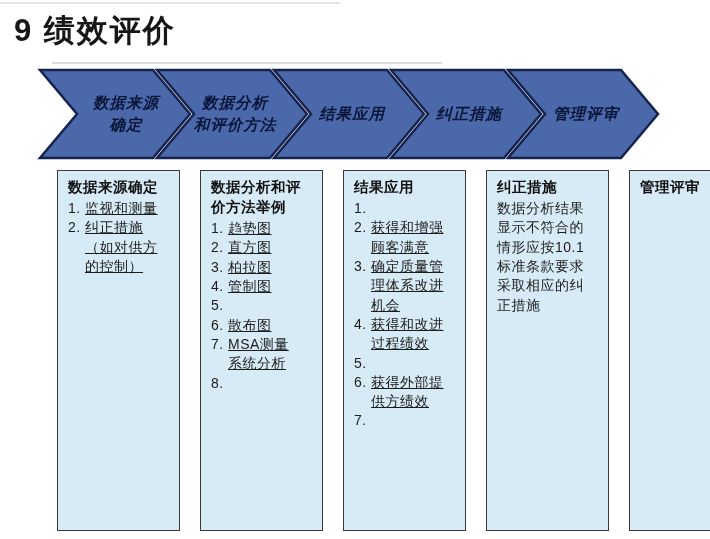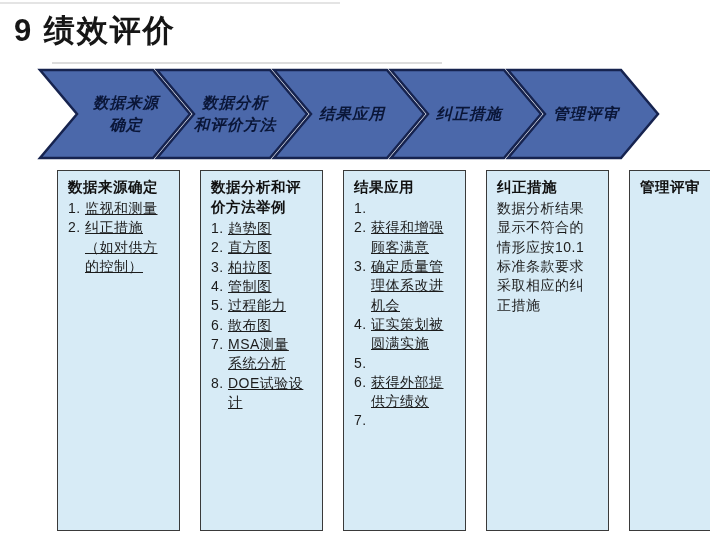--- a/index.html
+++ b/index.html
@@ -101,54 +101,52 @@
           <li>
             <span class="li-num">3.</span>
             <span class="li-txt">柏拉图</span>
           </li>
           <li>
             <span class="li-num">4.</span>
             <span class="li-txt">管制图</span>
           </li>
           <li>
             <span class="li-num">5.</span>
-            <span class="li-txt">过程能力</span>
           </li>
           <li>
             <span class="li-num">6.</span>
             <span class="li-txt">散布图</span>
           </li>
           <li>
             <span class="li-num">7.</span>
             <span class="li-txt">MSA测量
 系统分析</span>
           </li>
           <li>
             <span class="li-num">8.</span>
-            <span class="li-txt">DOE试验设计</span>
           </li>
         </ol>
       </div>
       <div class="col-box">
         <div class="col-header">结果应用</div>
         <ol class="col-list">
           <li>
             <span class="li-num">1.</span>
           </li>
           <li>
             <span class="li-num">2.</span>
             <span class="li-txt">获得和增强顾客满意</span>
           </li>
           <li>
             <span class="li-num">3.</span>
             <span class="li-txt">确定质量管理体系改进机会</span>
           </li>
           <li>
             <span class="li-num">4.</span>
-            <span class="li-txt">证实策划被圆满实施</span>
+            <span class="li-txt">获得和改进过程绩效</span>
           </li>
           <li>
             <span class="li-num">5.</span>
           </li>
           <li>
             <span class="li-num">6.</span>
             <span class="li-txt">获得外部提供方绩效</span>
           </li>
           <li>
             <span class="li-num">7.</span>

